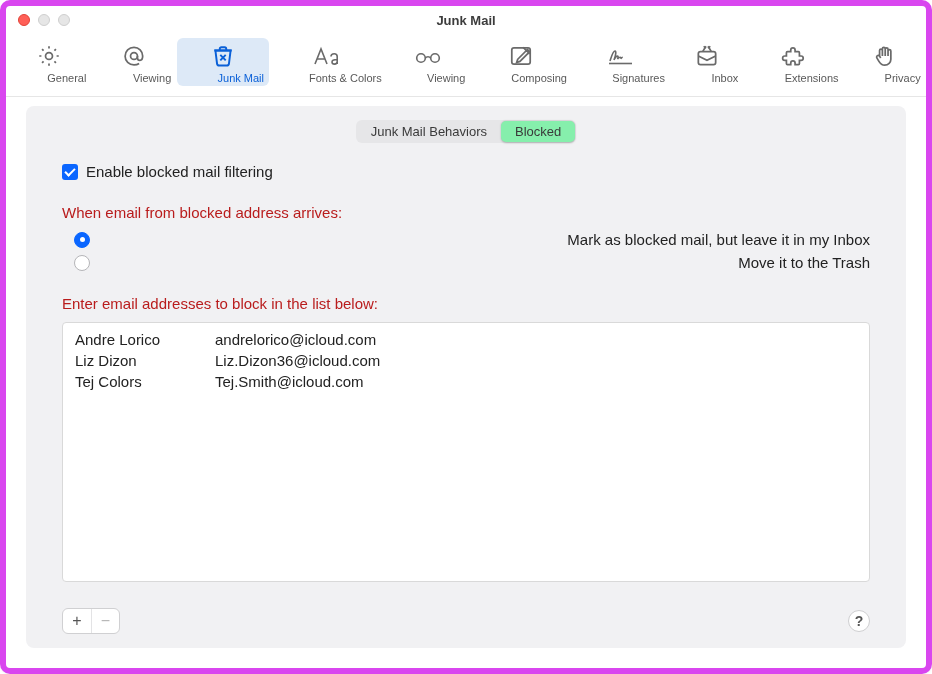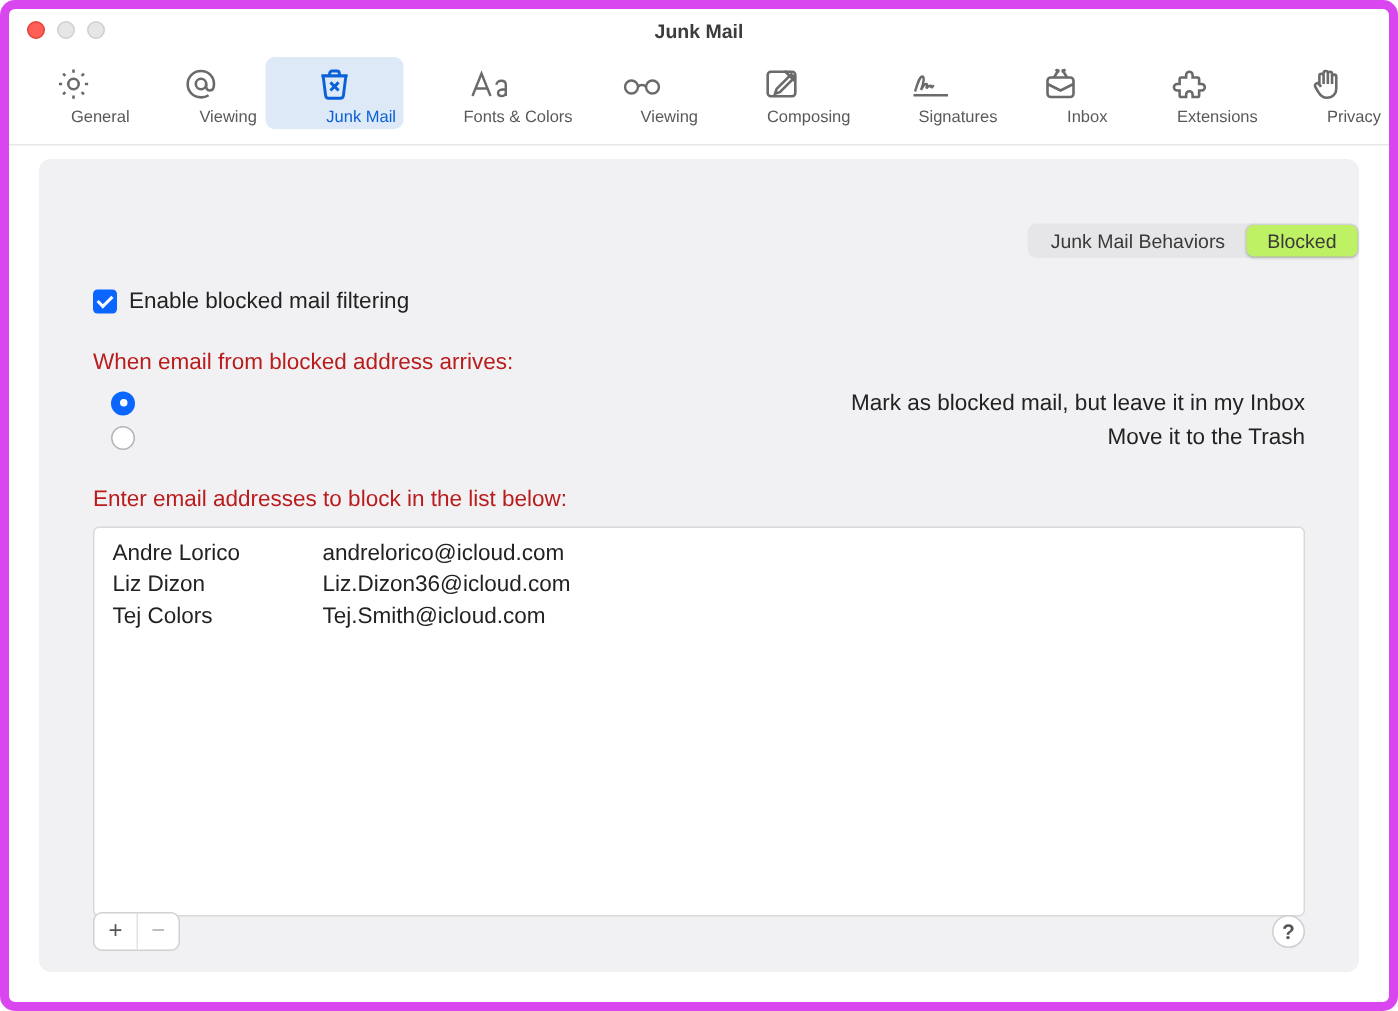--- a/index.html
+++ b/index.html
@@ -92,32 +92,31 @@
   }
   .segmented {
     display: inline-flex;
     background: #e6e6e8;
     border-radius: 6px;
     padding: 1px;
     position: relative;
     margin: 0 auto 20px auto;
   }
   .seg-wrap {
-    text-align: right;
-    margin-top: 29px;
+    text-align: center;
   }
   .segment {
     padding: 3px 14px;
     font-size: 13px;
     color: #3a3a3a;
     border-radius: 5px;
     cursor: default;
   }
   .segment.active {
-    background: #bef264;
+    background: #86efac;
     box-shadow: 0 0.5px 2px rgba(0,0,0,0.25);
   }
   .panel {
     padding: 0 36px;
   }
   .checkbox-row, .radio-row, .label-row {
     display: flex;
     align-items: center;
     color: #222;
     font-size: 15px;

